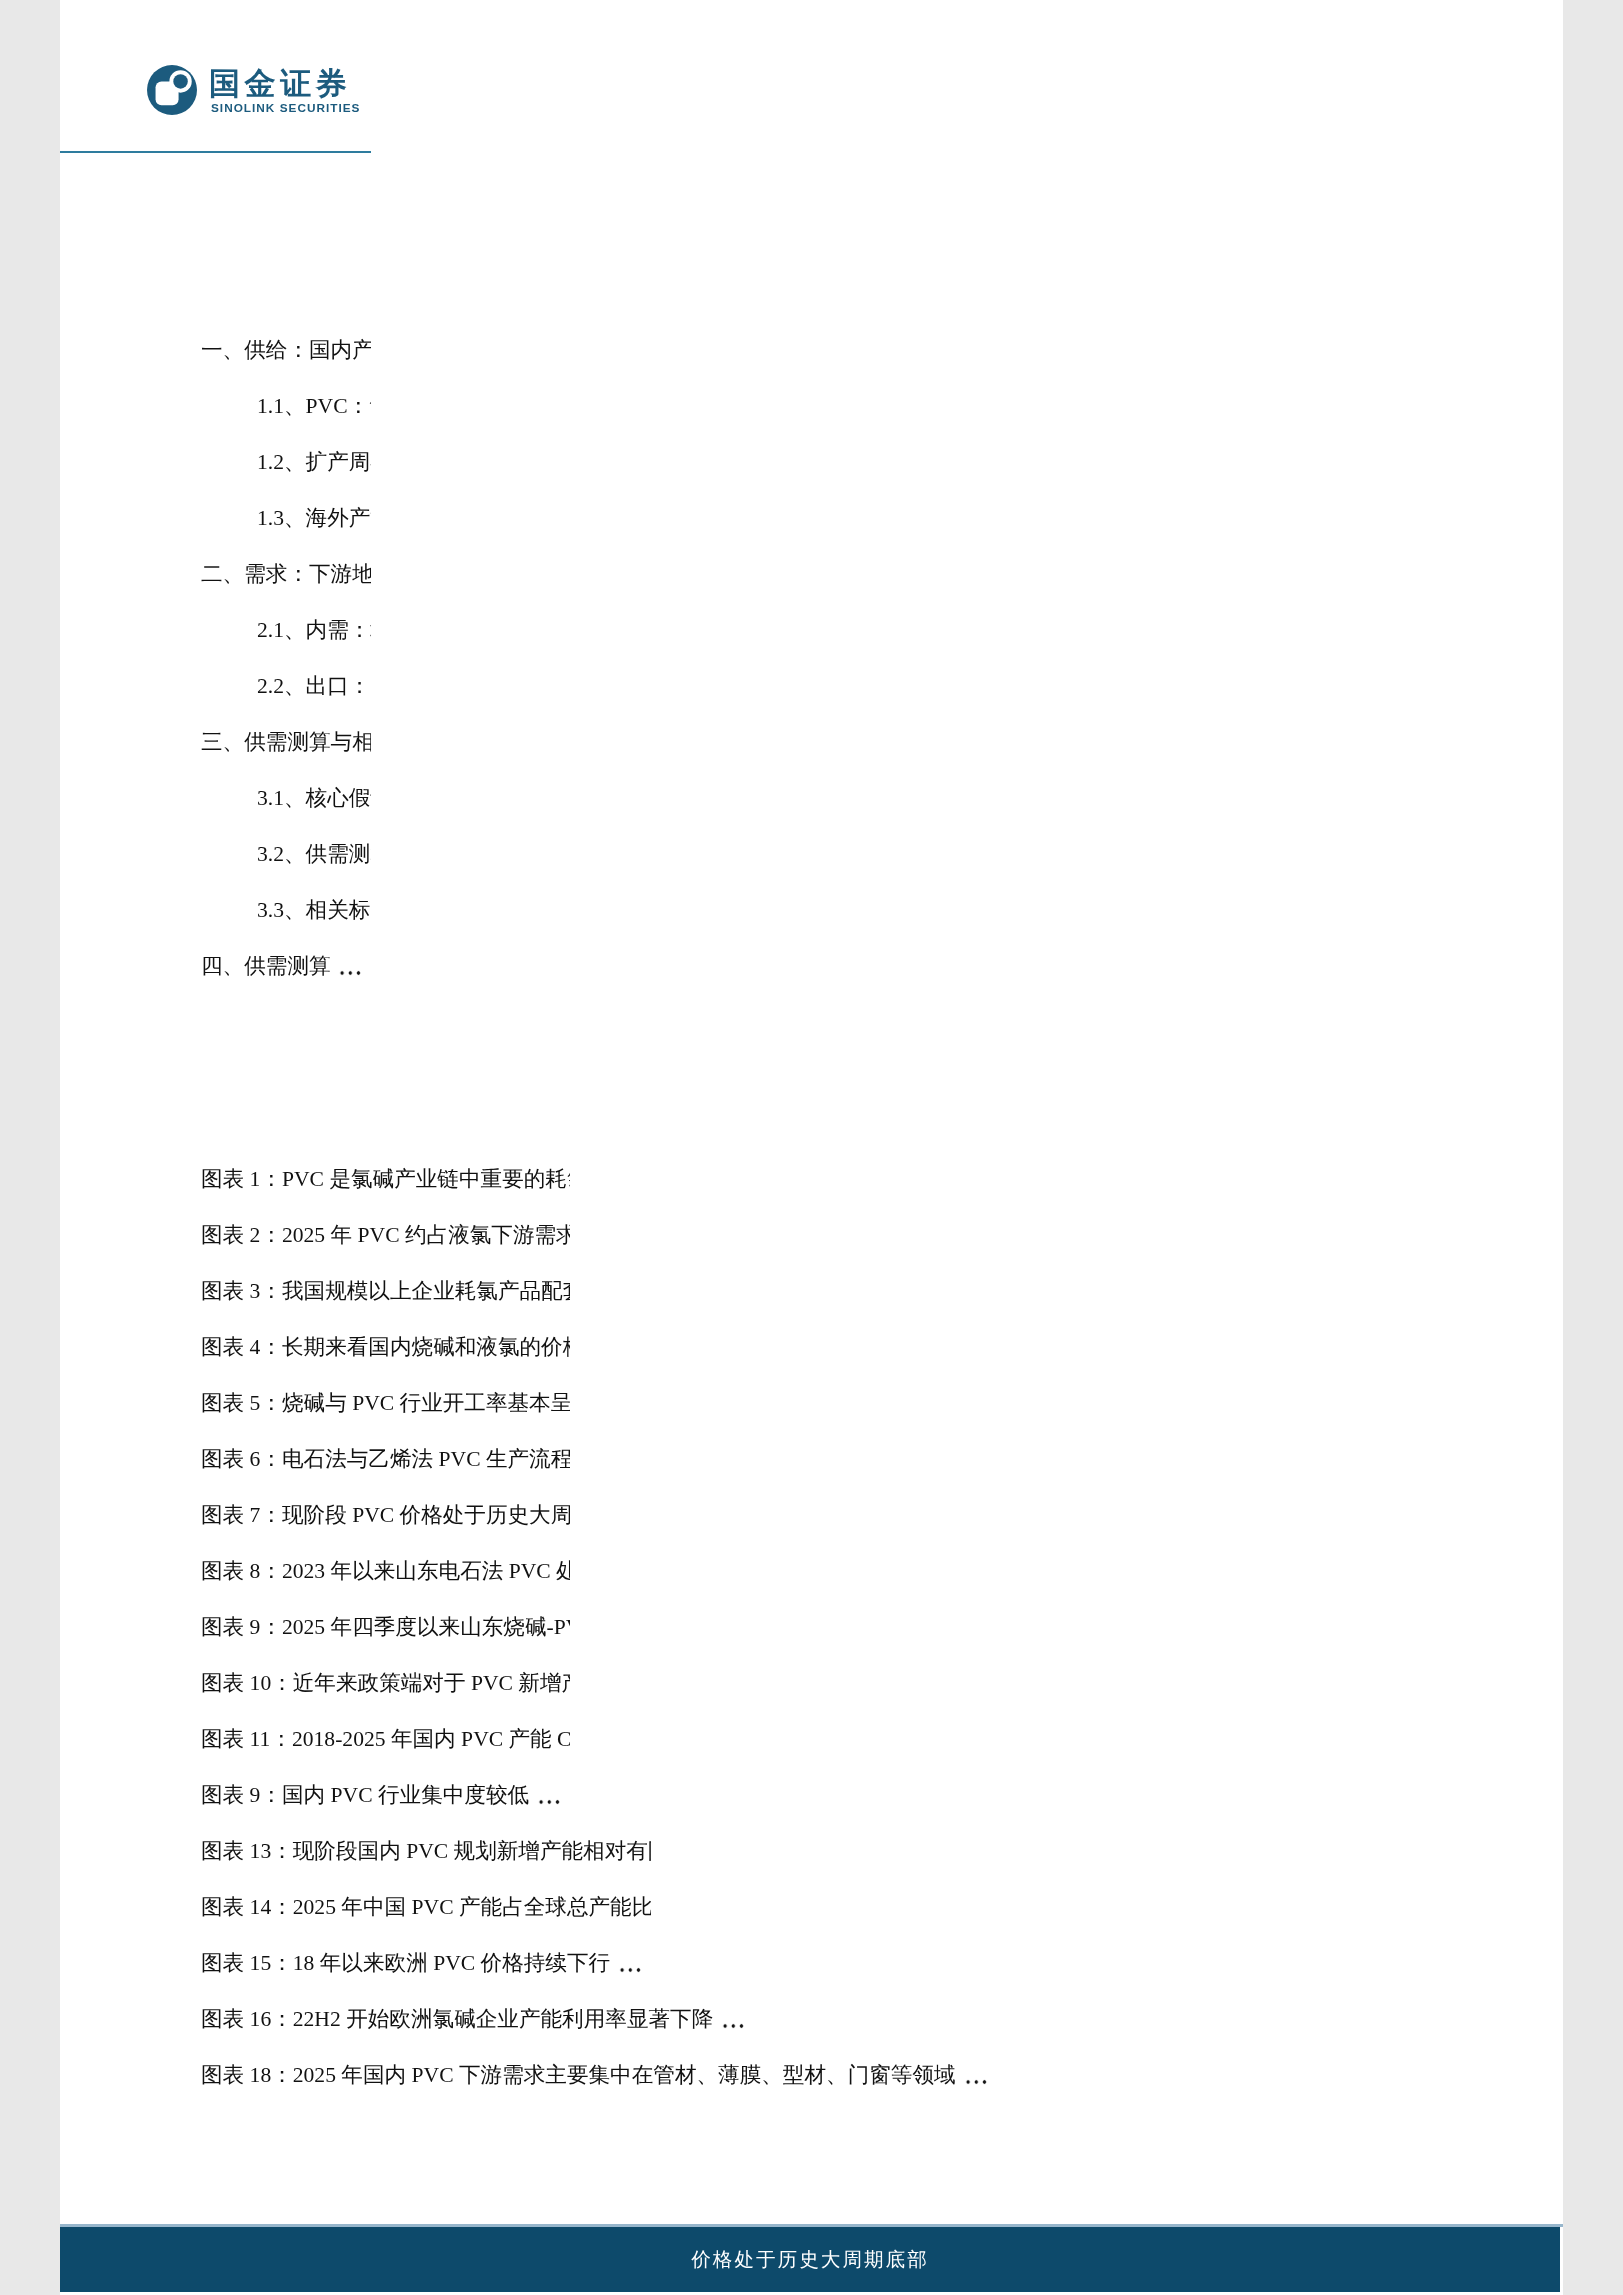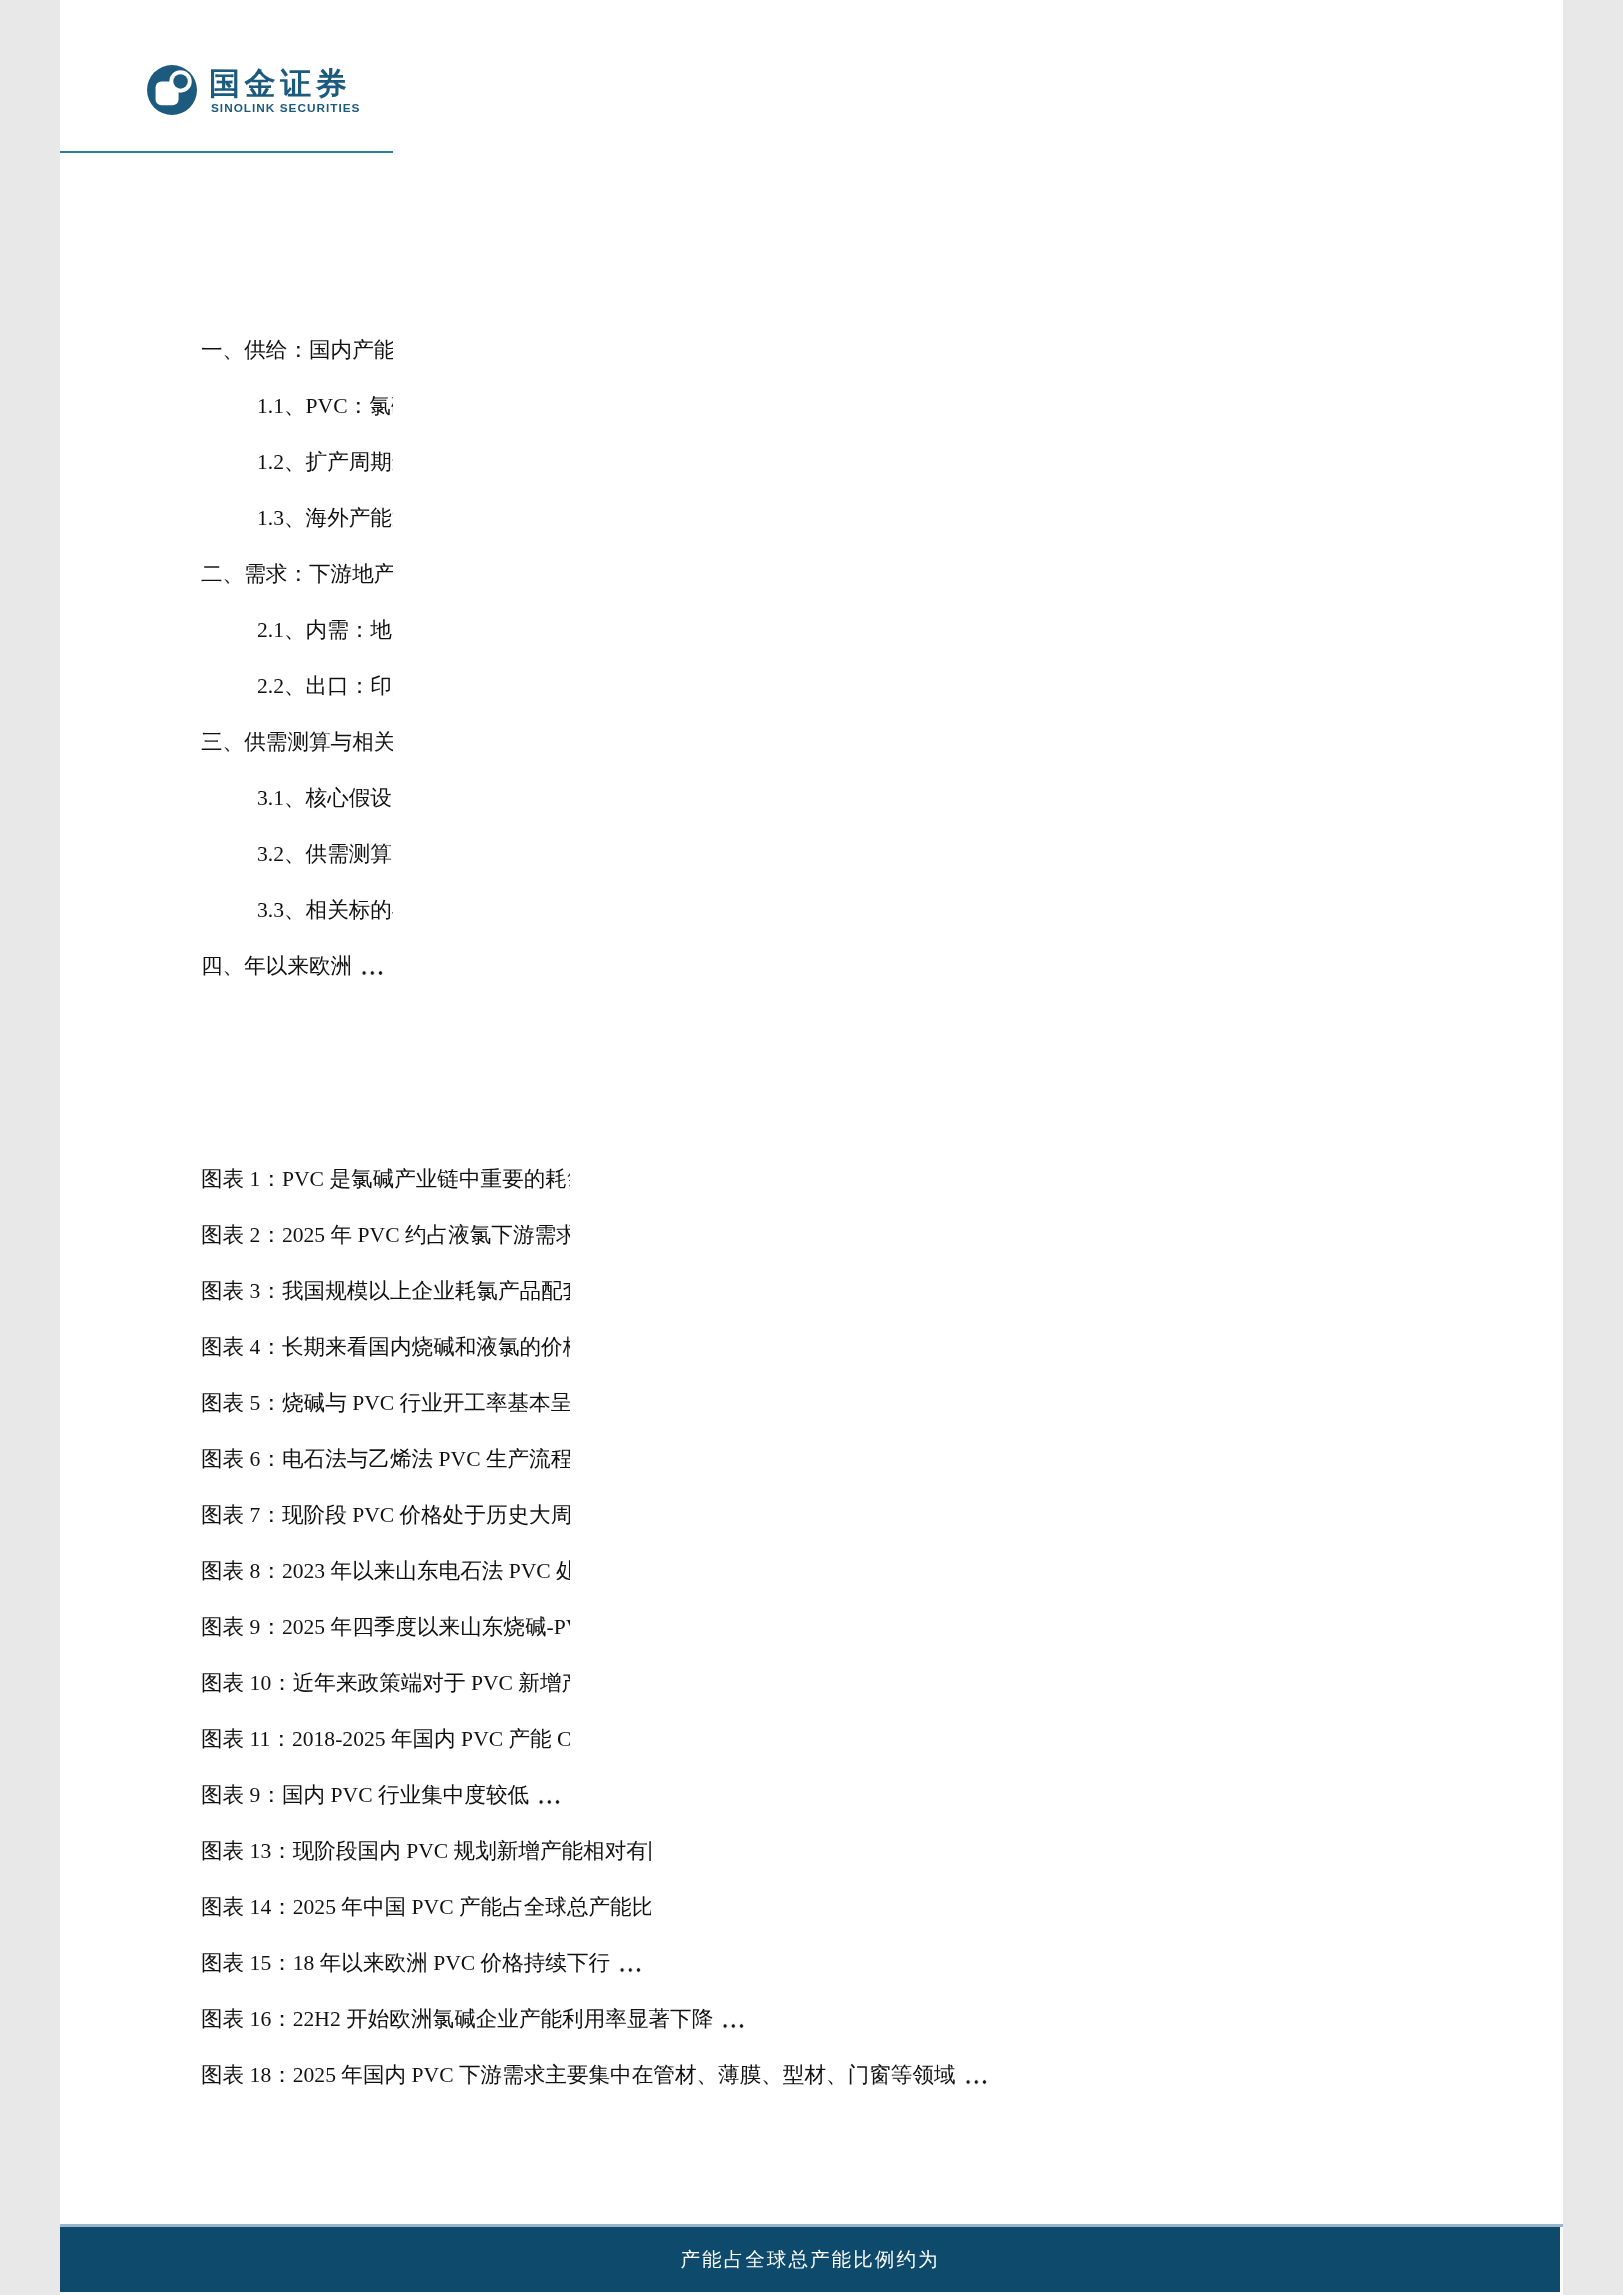--- a/index.html
+++ b/index.html
@@ -188,21 +188,21 @@
         <span class="label">3.2、供需测算</span>
         <span class="dots"></span>
         <span class="page">16</span>
       </div>
       <div class="toc-row lvl2">
         <span class="label">3.3、相关标的与产能梳理</span>
         <span class="dots"></span>
         <span class="page">17</span>
       </div>
       <div class="toc-row">
-        <span class="label">四、年以来欧洲</span>
+        <span class="label">四、供需测算</span>
         <span class="dots"></span>
         <span class="page">17</span>
       </div>
     </div>
 
   <div class="toc-title" id="figure-toc-title">图表目录</div>
   <div class="toc-list" id="figure-toc-list">
       <div class="toc-row">
         <span class="label">图表 1：PVC 是氯碱产业链中重要的耗氯下游产品</span>
         <span class="dots"></span>
@@ -285,18 +285,18 @@
       </div>
       <div class="toc-row">
         <span class="label">图表 18：2025 年国内 PVC 下游需求主要集中在管材、薄膜、型材、门窗等领域</span>
         <span class="dots"></span>
         <span class="page">11</span>
       </div>
     </div>
 
   <div class="footer-line"></div>
   <div class="footer-bar">
-    <span class="footer-disclaimer">产能占全球总产能比例约为</span>
+    <span class="footer-disclaimer">价格处于历史大周期底部</span>
   </div>
   <div class="footer-pagenum">2</div>
 
 </div>
 
 
 </body></html>

